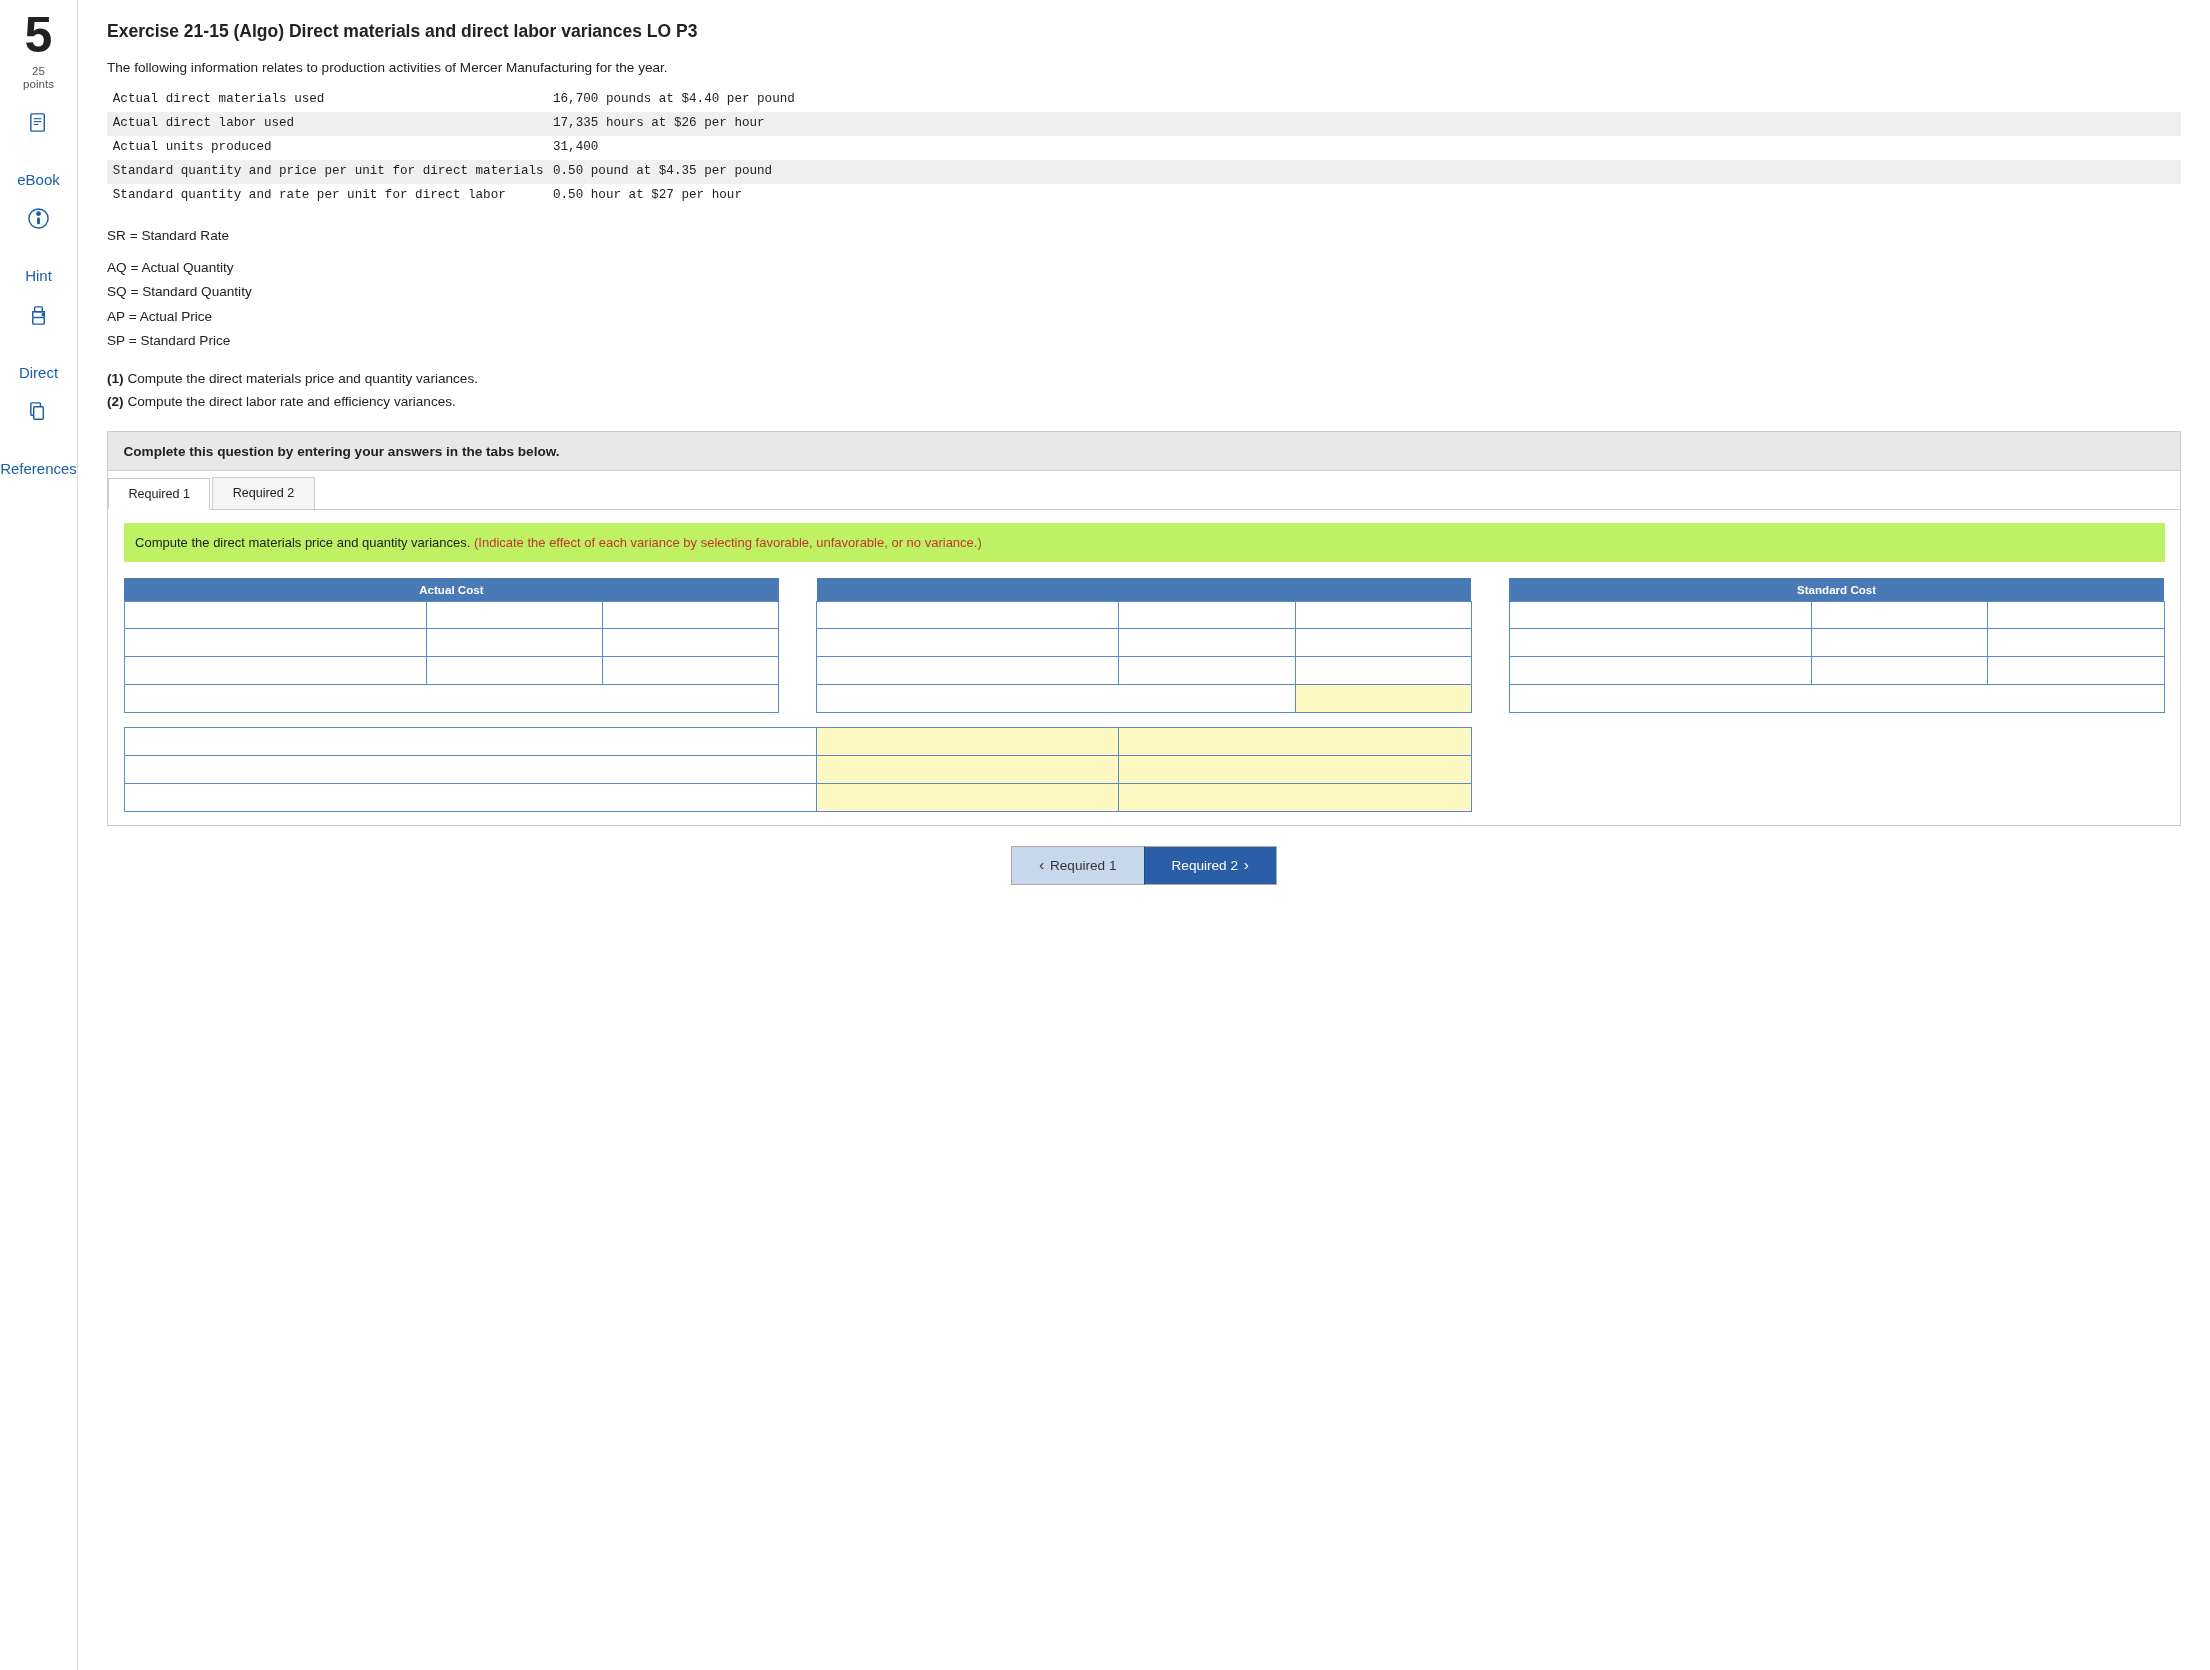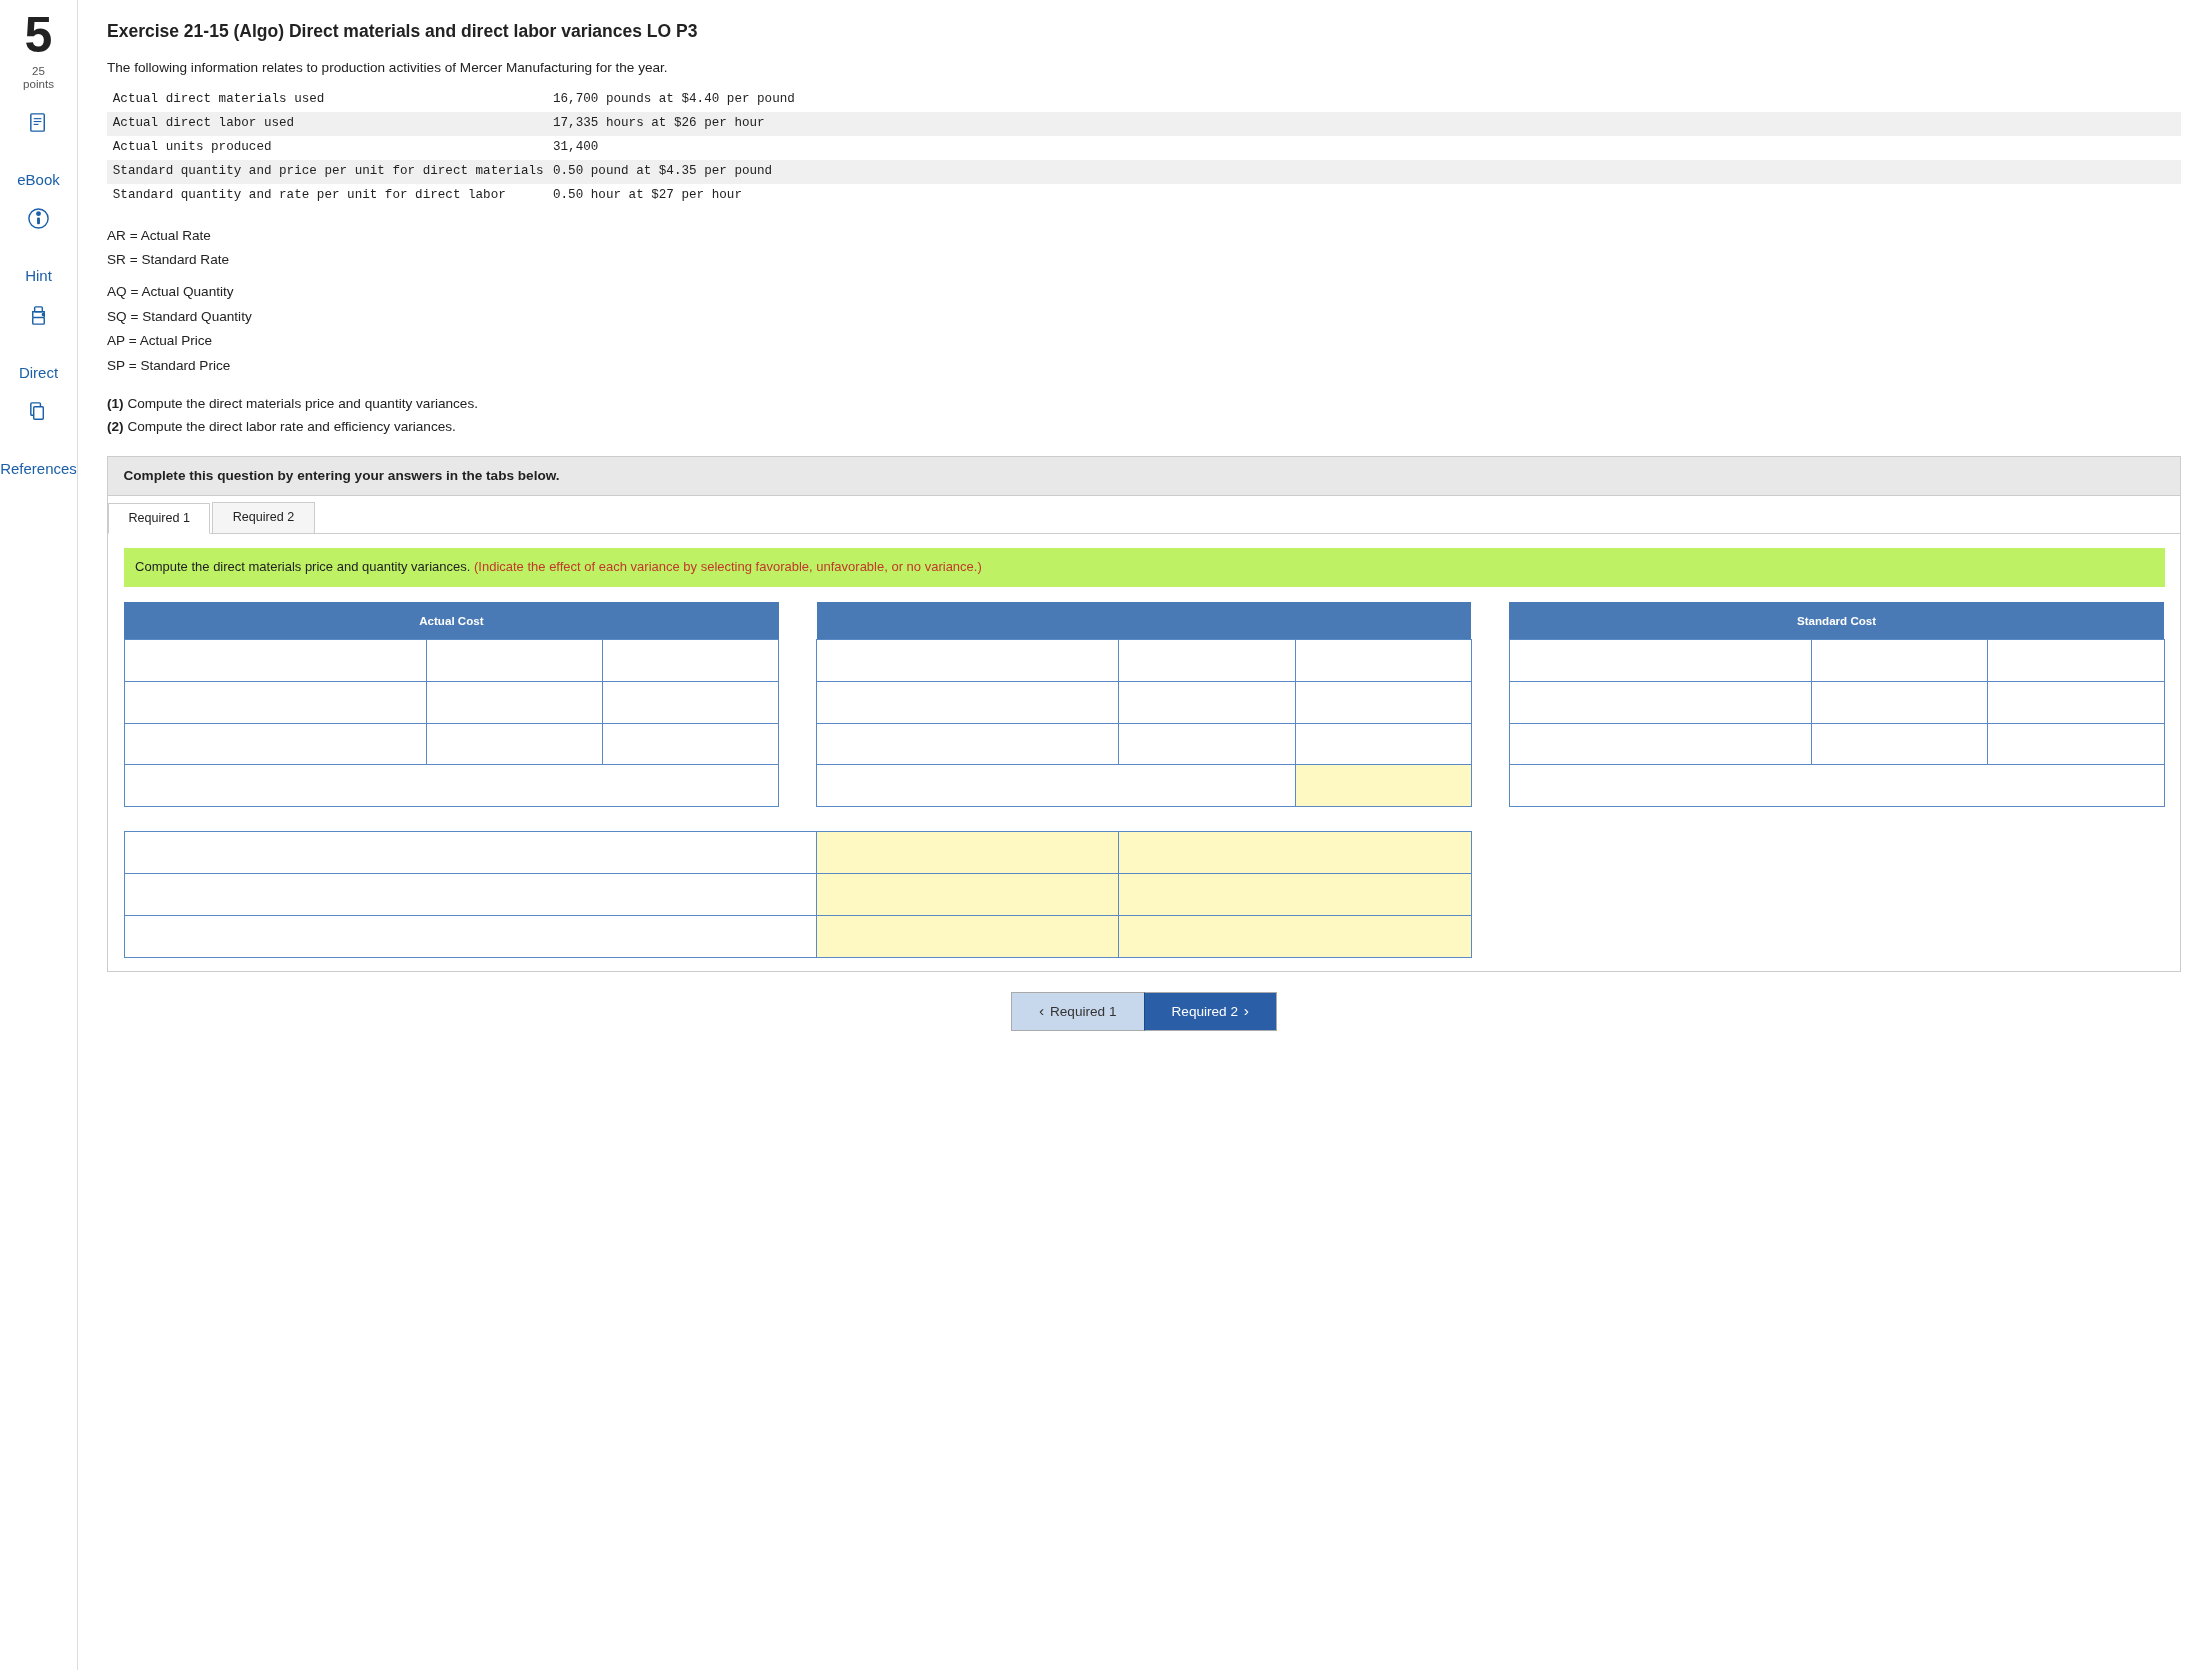--- a/index.html
+++ b/index.html
@@ -194,21 +194,21 @@
     }
 
     
     .calc-table {
       width: 100%;
       border-collapse: collapse;
       margin-bottom: 0;
     }
     .calc-table td, .calc-table th {
       font-size: 11.6px;
-      padding: 12px;
+      padding: 5px;
     }
     .blue-header {
       background: #4a7ab5;
       color: #fff;
       text-align: center;
       font-weight: bold;
       padding: 5.8px 3.9px;
       font-size: 12.6px;
     }
     .input-cell {
@@ -310,21 +310,20 @@
         <span class="info-label">Standard quantity and price per unit for direct materials</span>
         <span class="info-value">0.50 pound at $4.35 per pound</span>
       </div>
       <div class="info-row">
         <span class="info-label">Standard quantity and rate per unit for direct labor</span>
         <span class="info-value">0.50 hour at $27 per hour</span>
       </div>
     </div>
 
     <div class="legend">
-      <div>AR = Actual Rate</div>
       <div>SR = Standard Rate</div>
       <div style="height:7.8px"></div>
       <div>AQ = Actual Quantity</div>
       <div>SQ = Standard Quantity</div>
       <div>AP = Actual Price</div>
       <div>SP = Standard Price</div>
     </div>
 
     <div class="instructions">
       <div><strong>(1)</strong> Compute the direct materials price and quantity variances.</div>

